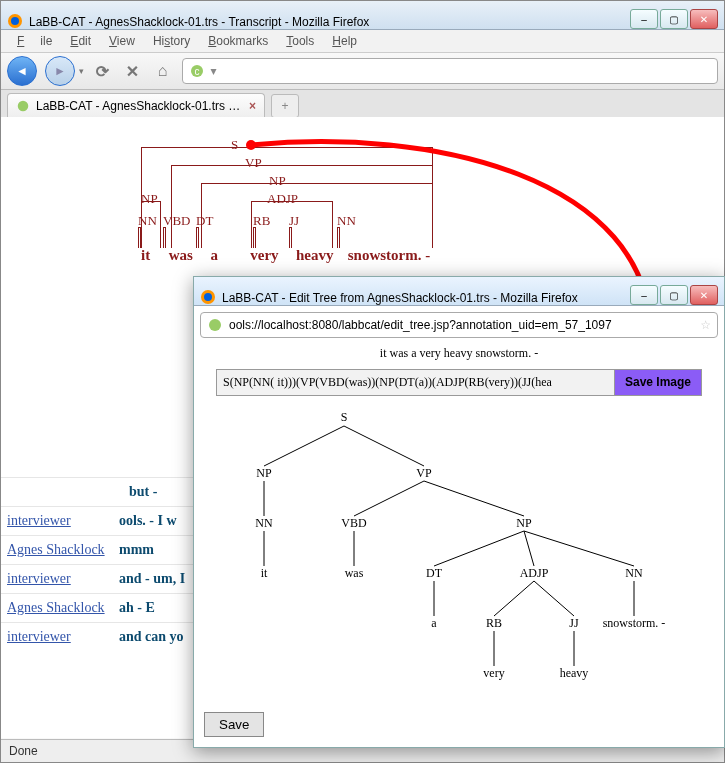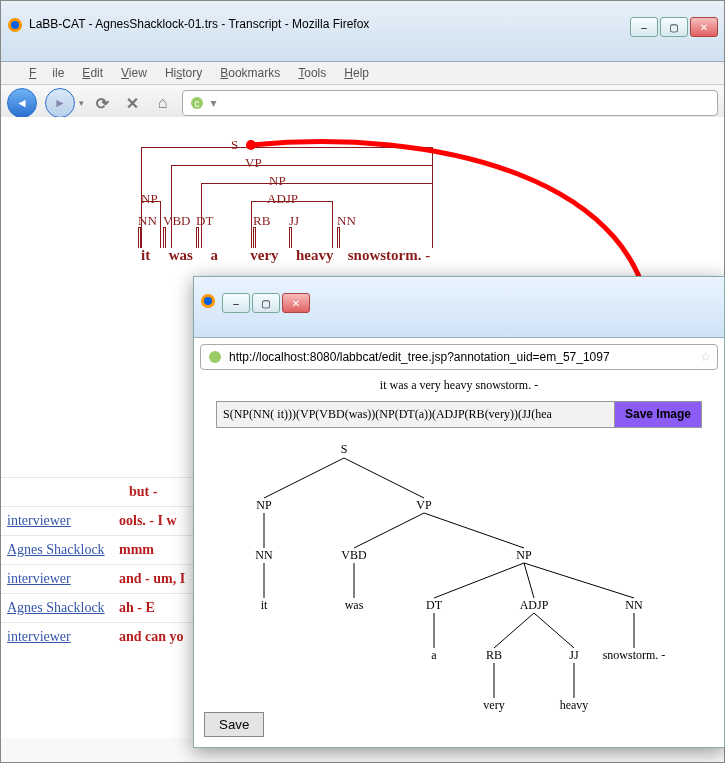--- a/index.html
+++ b/index.html
@@ -1,27 +1,27 @@
 <!DOCTYPE html>
 <html><head>
 <meta charset="utf-8">
 <style>
 html,body{margin:0;padding:0;font-family:"Segoe UI",Tahoma,sans-serif;font-size:12px;overflow:hidden}
 .main-window{width:725px;height:763px;position:relative;background:#f8f8f8;border:1px solid #888;box-sizing:border-box}
 
 
-.titlebar{height:28px;background:linear-gradient(#e8f0f8,#cfe0f0);display:flex;align-items:flex-start;padding:16px 6px;border-bottom:1px solid #9ab}
+.titlebar{height:28px;background:linear-gradient(#e8f0f8,#cfe0f0);display:flex;align-items:flex-end;padding:0 6px;border-bottom:1px solid #9ab}
 .titlebar .favicon{width:16px;height:16px;margin-right:6px}
 .titlebar .title{flex:1;color:#000}
 .winbtns{display:flex;gap:2px}
 .winbtn{width:26px;height:18px;border:1px solid #7a9;border-radius:3px;display:flex;align-items:center;justify-content:center;font-size:10px;background:linear-gradient(#f5fdff,#d8e8f0)}
 .winbtn.close{background:linear-gradient(#f7bdbd,#e06060);border-color:#a44;color:#fff}
 
 
-.menubar{height:22px;background:#f2f2f2;display:flex;align-items:center;padding:0 20px;gap:2px;border-bottom:1px solid #ccc;color:#555}
+.menubar{height:22px;background:#f2f2f2;display:flex;align-items:center;padding:0 8px;gap:2px;border-bottom:1px solid #ccc;color:#555}
 .menubar span{padding:2px 8px}
 .menubar span u{text-decoration:underline}
 
 
 .navbar{height:36px;background:linear-gradient(#f8f8f8,#e8e8e8);display:flex;align-items:center;padding:0 6px;gap:8px;border-bottom:1px solid #bbb}
 .navbtn{width:28px;height:28px;border-radius:50%;background:linear-gradient(#6fb4f5,#2a6fd0);border:1px solid #2a6fd0;display:flex;align-items:center;justify-content:center;color:#fff;font-weight:bold}
 .navbtn.fwd{background:linear-gradient(#d8e8f8,#b8d0e8);color:#88a}
 .navbtn.small{width:22px;height:22px;border-radius:4px;background:none;border:none;color:#777;font-size:16px}
 .dropind{color:#777;font-size:9px;margin-left:-4px}
 .urlbar{flex:1;height:24px;border:1px solid #aaa;border-radius:4px;background:#fff;display:flex;align-items:center;padding:0 6px;gap:6px}
@@ -44,21 +44,21 @@
 .rb{position:absolute;border:1px solid #8a1a1a;border-bottom:none}
 .rt{position:absolute;color:#8a1a1a;white-space:nowrap}
 .wordrow{position:absolute;left:140px;top:130px;color:#8a1a1a;font-family:"Times New Roman",serif;font-size:15px;font-weight:bold;white-space:nowrap}
 .wordrow span{display:inline-block}
 
 
 .rows{position:absolute;left:0;top:360px;right:0}
 .trow{display:flex;align-items:center;padding:6px 6px;border-top:1px solid #e6e6e6;font-family:"Times New Roman",serif;font-size:14px}
 .speaker{color:#6b4e00;width:112px}
 .speaker a{color:#3355aa;}
-.utter{color:#b91c1c;font-weight:bold}
+.utter{color:#0c4a6e;font-weight:bold}
 
 
 .statusbar{position:absolute;left:0;right:0;bottom:0;height:22px;background:#eee;border-top:1px solid #bbb;display:flex;align-items:center;padding:0 8px;color:#333}
 
 
 .arrow{position:absolute;left:230px;top:20px;width:440px;height:230px;pointer-events:none}
 
 
 .popup{position:absolute;left:192px;top:275px;width:530px;height:470px;background:#fff;box-shadow:0 4px 18px rgba(0,0,0,.4);border:1px solid #8aa}
 .popup .titlebar{background:linear-gradient(#eaf4ff,#cfe3f6)}
@@ -215,42 +215,46 @@
         <span class="utter">and can yo</span>
       </div>
     </div>
 
     <svg width="110" height="110" style="position:absolute;right:0;bottom:0;opacity:.22">
       <path d="M100,100 C60,100 40,70 55,50 C70,30 95,40 90,60 C86,75 70,72 72,60" fill="none" stroke="#6a8a5a" stroke-width="6"></path>
       <path d="M105,70 C90,75 85,55 100,50" fill="none" stroke="#6a8a5a" stroke-width="5"></path>
     </svg>
   </div>
 
+  <div class="statusbar">
+    <span>Done</span>
+  </div>
 
   <div class="popup">
     <div class="titlebar">
       <span class="favicon fav">
         <svg viewBox="0 0 16 16">
             <circle cx="8" cy="8" r="7" fill="#ff9500"></circle>
             <circle cx="8" cy="8" r="4" fill="#0060df"></circle>
           </svg>
       </span>
+      <span class="title">LaBB-CAT - Edit Tree from AgnesShacklock-01.trs - Mozilla Firefox</span>
       <div class="winbtns">
         <div class="winbtn">‒</div>
         <div class="winbtn">▢</div>
         <div class="winbtn close">✕</div>
       </div>
     </div>
     <div class="urlbar2">
       <span class="fav" style="width:16px;height:16px">
         <svg viewBox="0 0 16 16">
             <circle cx="8" cy="8" r="6" fill="#9c6"></circle>
           </svg>
       </span>
-      <span style="flex:1;overflow:hidden;white-space:nowrap">http://localhost:8080/labbcat/edit_tree.jsp?annotation_uid=em_57_1097</span>
+      <span style="flex:1;overflow:hidden;white-space:nowrap">ools://localhost:8080/labbcat/edit_tree.jsp?annotation_uid=em_57_1097</span>
       <span style="color:#ccc">☆</span>
     </div>
 
     <div class="sentence">it was a very heavy snowstorm. -</div>
 
     <div class="exprrow">
       <div class="expr">S(NP(NN( it)))(VP(VBD(was))(NP(DT(a))(ADJP(RB(very))(JJ(hea</div>
       <div class="saveimg">Save Image</div>
     </div>
 

